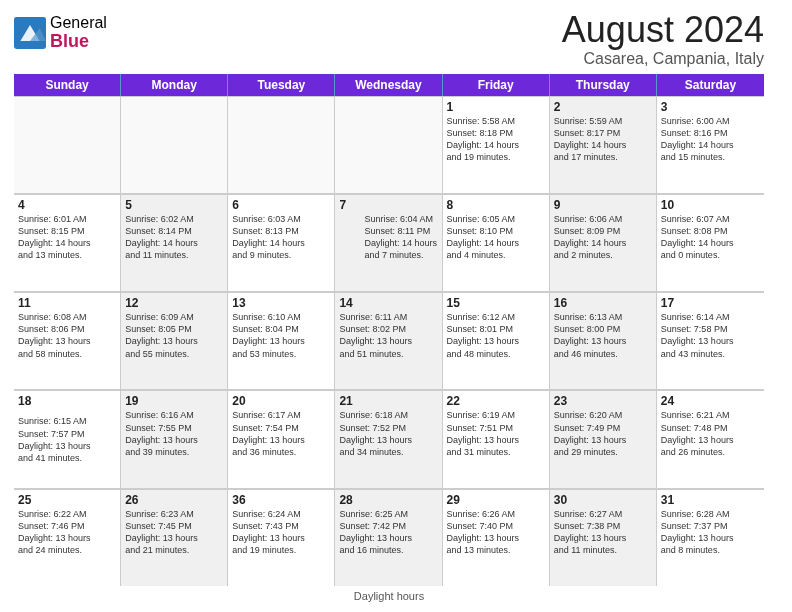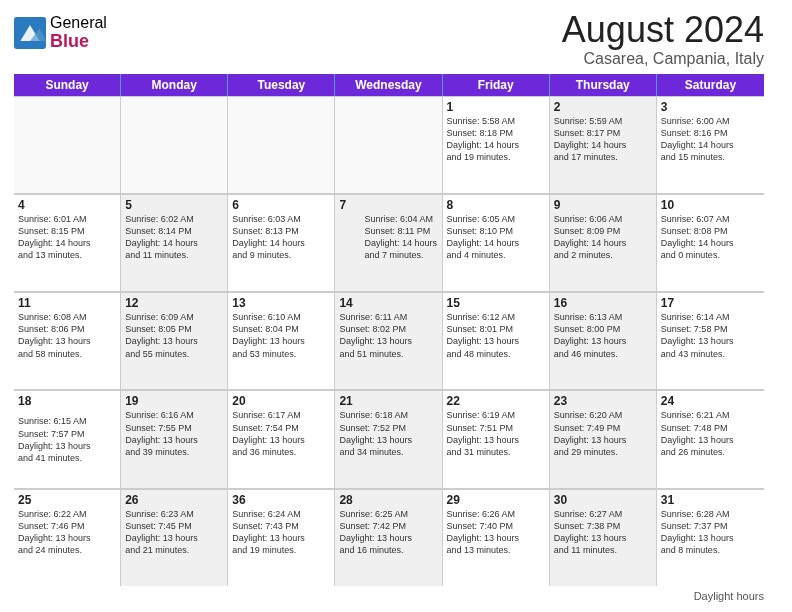--- a/index.html
+++ b/index.html
@@ -108,21 +108,21 @@
     }
     .day-info {
       font-size: 9px;
       color: #333;
       line-height: 1.35;
     }
     .footer-note {
       font-size: 11px;
       color: #555;
       margin-top: 4px;
-      text-align: right;
+      text-align: center;
     }
   </style>
 </head>
 <body>
 
 <div class="page">
   <div class="header">
     <div class="logo">
       <svg class="logo-icon" viewBox="0 0 40 40">
         <rect x="0" y="0" width="40" height="40" fill="#2a7abf" rx="3"></rect>

